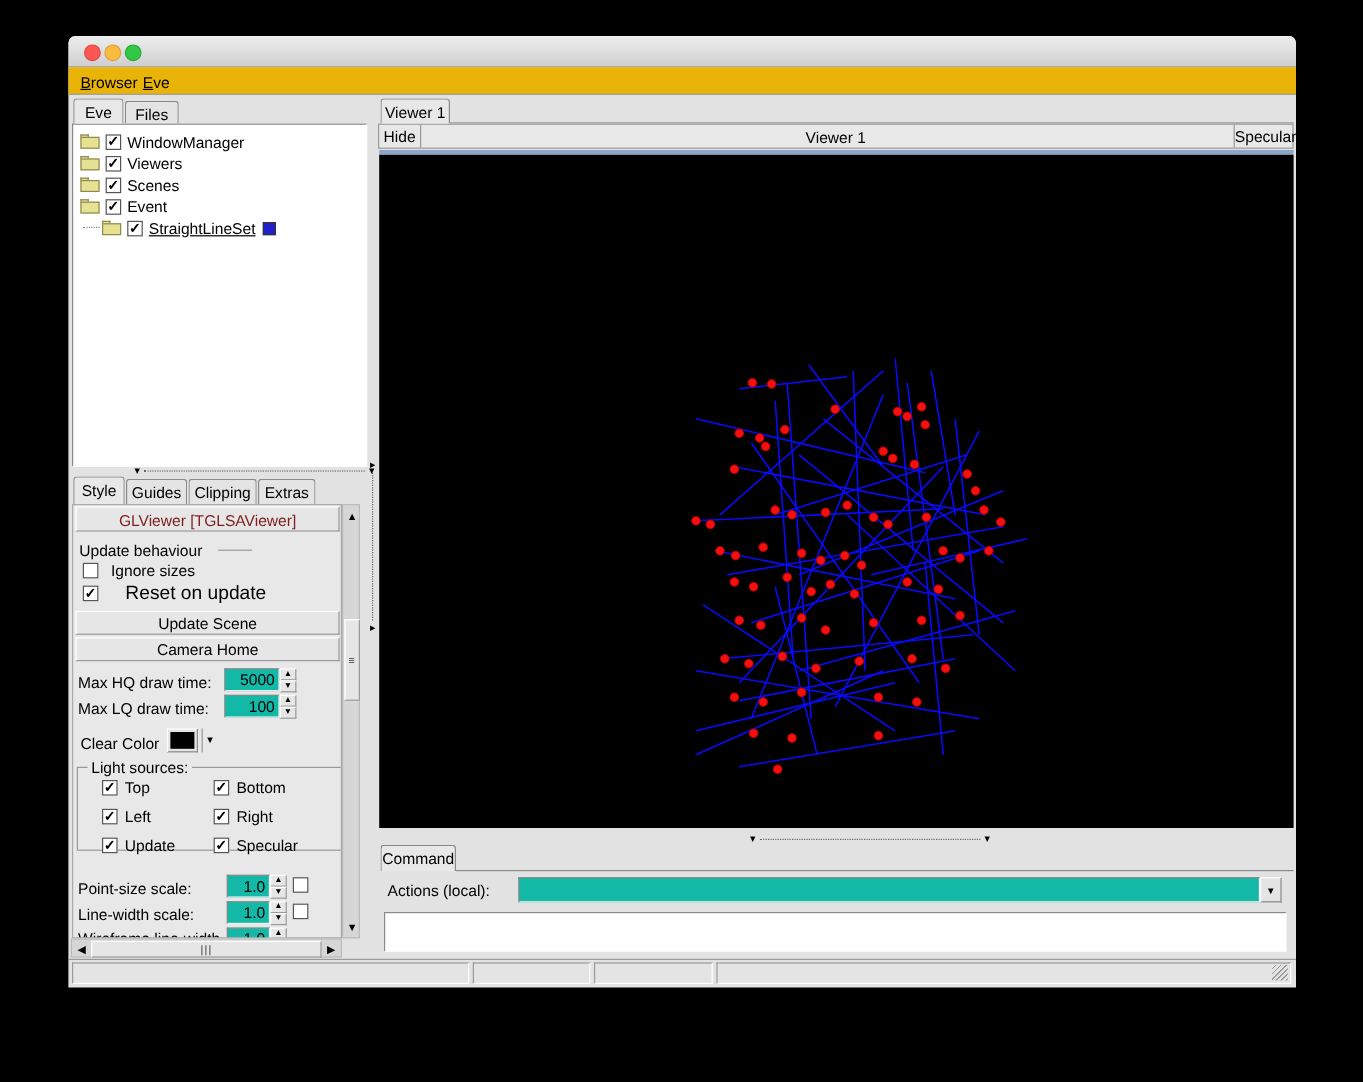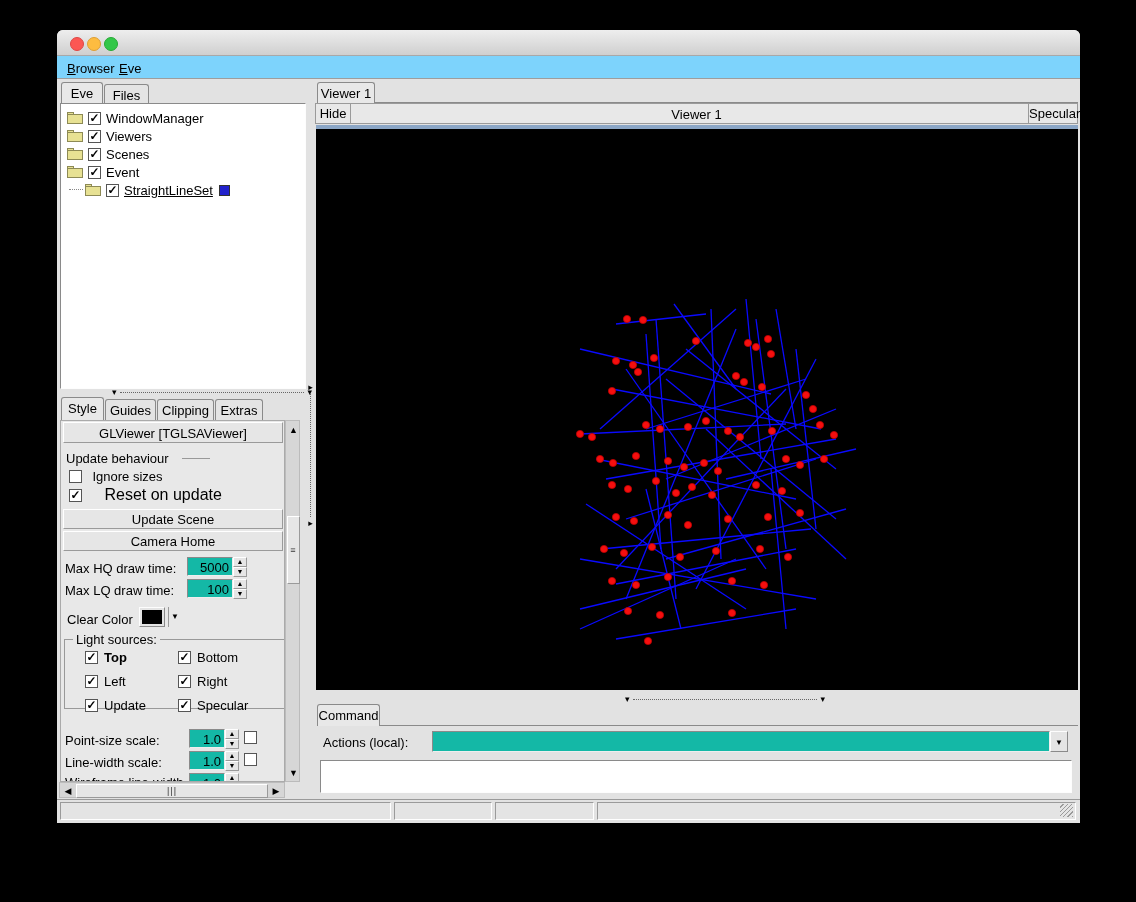--- a/index.html
+++ b/index.html
@@ -7,21 +7,21 @@
   #stage{position:relative;width:1136px;height:902px;background:#000;overflow:hidden;}
   #win{position:absolute;left:57px;top:30px;width:1023px;height:793px;background:#e2e2e2;
     border-radius:6px 6px 0 0;box-shadow:0 8px 24px rgba(0,0,0,.6);}
   
   .titlebar{position:absolute;left:0;top:0;width:100%;height:25px;
     background:linear-gradient(#eeeeee,#cfcfcf);border-bottom:1px solid #a8a8a8;
     border-radius:6px 6px 0 0;}
   .tl{position:absolute;top:6.5px;width:12px;height:12px;border-radius:50%;}
   .title-text{position:absolute;width:100%;text-align:center;top:5px;font-size:13px;color:#333;}
   
-  .menubar{position:absolute;left:0;top:26px;width:100%;height:23px;background:#7dd3fc;
+  .menubar{position:absolute;left:0;top:26px;width:100%;height:23px;background:#eab308;
     border-bottom:1px solid #9d9d9d;box-sizing:border-box;}
   .menu-item{position:absolute;top:3px;font-size:13px;color:#000;padding:2px 4px;}
   .menu-item u{text-decoration:underline;}
   
   .raised{background:#e4e4e4;border-top:1px solid #fdfdfd;border-left:1px solid #fdfdfd;
     border-right:1px solid #8a8a8a;border-bottom:1px solid #8a8a8a;box-sizing:border-box;}
   .sunken{background:#fff;border-top:1px solid #8a8a8a;border-left:1px solid #8a8a8a;
     border-right:1px solid #fdfdfd;border-bottom:1px solid #fdfdfd;box-sizing:border-box;}
   .abs{position:absolute;box-sizing:border-box;}
   .tab{position:absolute;background:#e4e4e4;border:1px solid #8a8a8a;border-bottom:none;
@@ -160,21 +160,21 @@
   </div>
 
   <div class="tab active" style="left:4px;top:367px;width:43px;height:23px;">Style</div>
   <div class="tab" style="left:48px;top:369px;width:51px;height:21px;">Guides</div>
   <div class="tab" style="left:100px;top:369px;width:57px;height:21px;">Clipping</div>
   <div class="tab" style="left:158px;top:369px;width:48px;height:21px;">Extras</div>
 
   <div class="abs clip" style="left:3px;top:390px;width:225px;height:362px;background:#e8e8e8;border:1px solid #aaa;">
 
     <div class="btn" style="left:2px;top:1px;width:220px;height:21px;padding-top:3px;">
-      <span style="color:#000000;">GLViewer [TGLSAViewer]</span>
+      <span style="color:#7f1d1d;">GLViewer [TGLSAViewer]</span>
     </div>
 
     <span class="lbl" style="left:5px;top:30px;">Update behaviour</span>
     <span class="abs" style="left:121px;top:37px;width:28px;border-top:1px solid #999;"></span>
 
     <div class="abs" style="left:8px;top:46px;">
       <span class="cb"></span>
       <span style="font-size:13px;margin-left:6px;">Ignore sizes</span>
     </div>
     <div class="abs" style="left:8px;top:65px;">
@@ -202,21 +202,21 @@
     <span class="lbl" style="left:6px;top:191px;">Clear Color</span>
     <span class="abs raised" style="left:78px;top:186px;width:26px;height:20px;padding:2px;">
           <span class="abs" style="inset: 2px; background: rgb(0, 0, 0);" id="clear-color-fill"></span>
         </span>
     <span class="abs" style="left:107px;top:186px;height:20px;border-left:1px solid #999;"></span>
     <span class="abs" style="left:110px;top:191px;font-size:8px;">▼</span>
 
     <div class="group" style="left:3px;top:218px;width:258px;height:70px;">
       <span class="gtitle">Light sources:</span>
       <div id="lights" style="position:absolute;left:20px;top:8px;right:6px;display:grid;grid-template-columns:93px 1fr;grid-row-gap:6px;">
-            <div><span class="cb">✓</span><span style="font-size: 13px; margin-left: 6px; vertical-align: middle; font-weight: bold;">Top</span></div>
+            <div><span class="cb">✓</span><span style="font-size: 13px; margin-left: 6px; vertical-align: middle;">Top</span></div>
             <div><span class="cb">✓</span><span style="font-size: 13px; margin-left: 6px; vertical-align: middle;">Bottom</span></div>
             <div><span class="cb">✓</span><span style="font-size: 13px; margin-left: 6px; vertical-align: middle;">Left</span></div>
             <div><span class="cb">✓</span><span style="font-size: 13px; margin-left: 6px; vertical-align: middle;">Right</span></div>
             <div><span class="cb">✓</span><span style="font-size: 13px; margin-left: 6px; vertical-align: middle;">Update</span></div>
             <div><span class="cb">✓</span><span style="font-size: 13px; margin-left: 6px; vertical-align: middle;">Specular</span></div>
           </div>
     </div>
 
     <span class="lbl" style="left:4px;top:312px;">Point-size scale:</span>
     <span class="entry" style="left:128px;top:308px;width:36px;height:19px;"><input readonly="" value="1.0" style=""></span>

